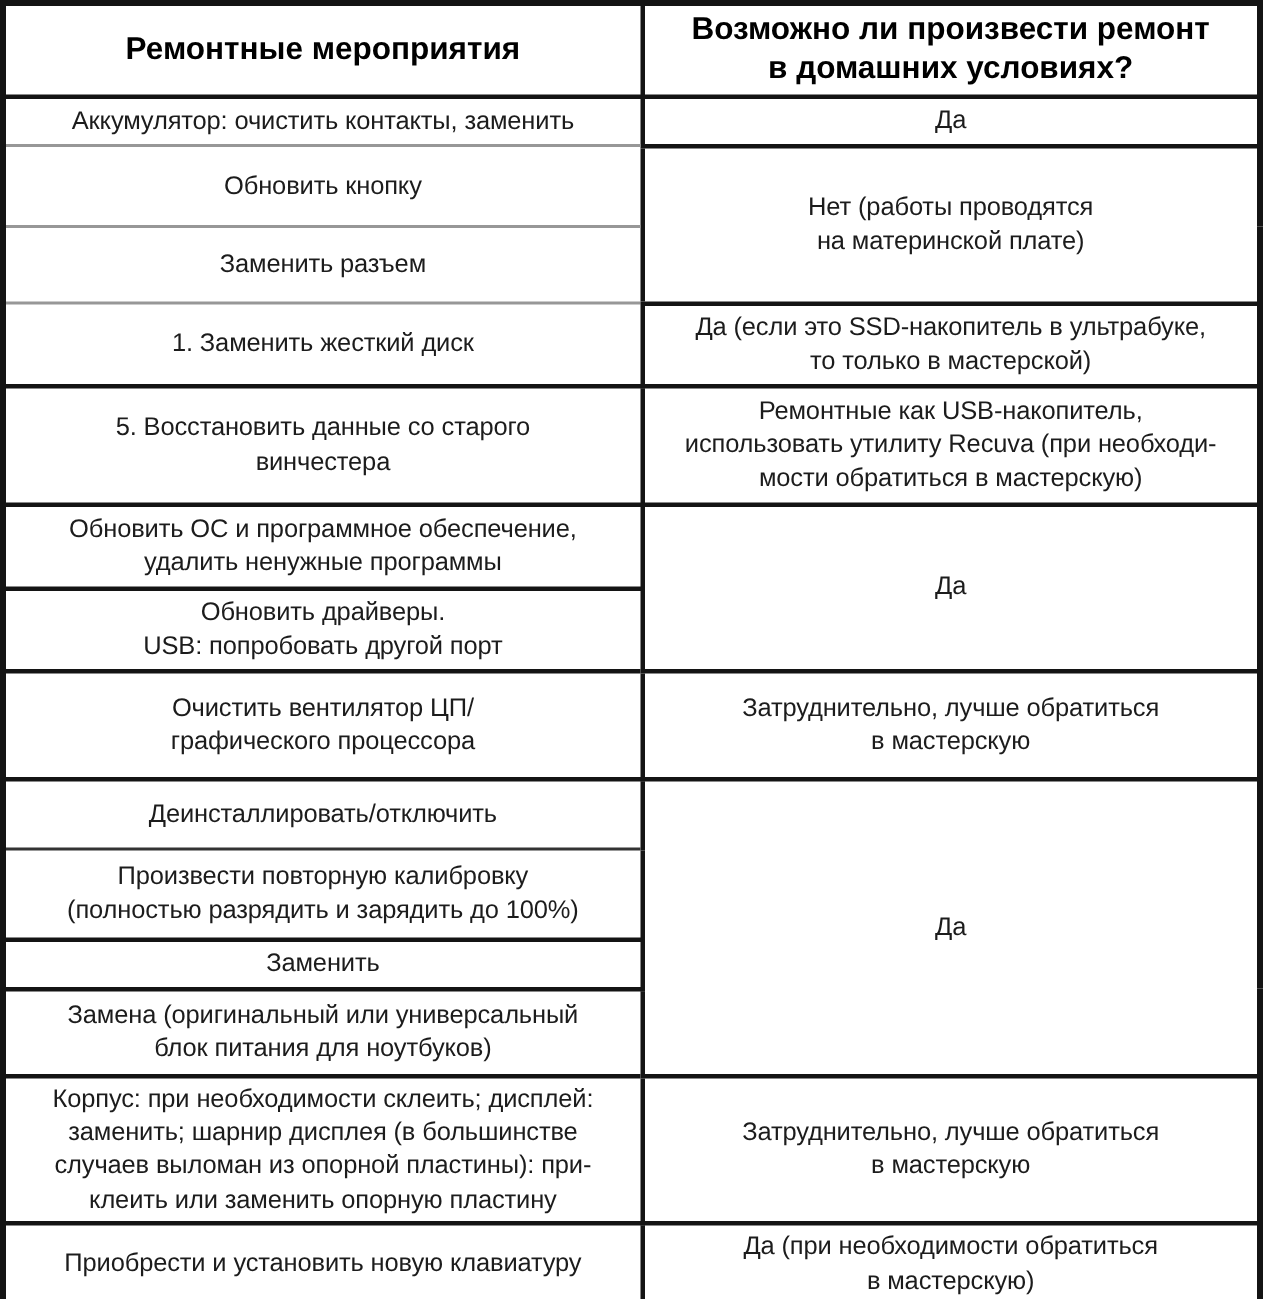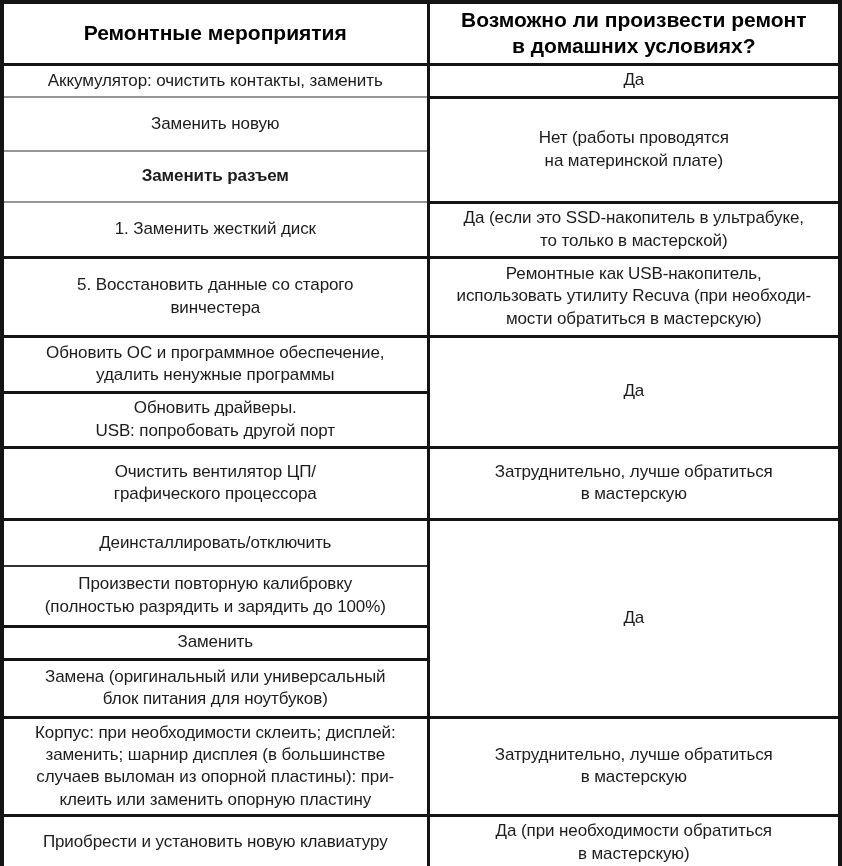--- a/index.html
+++ b/index.html
@@ -46,21 +46,21 @@
     letter-spacing: -0.1px;
   }
   .col-div { border-right: 3px solid #141414; }
   .bb      { border-bottom: 3px solid #141414; }
   .bb-gray { border-bottom: 2px solid #979797; }
   .bb-thin { border-bottom: 2px solid #333333; }
   
   tr.hdr { height: 60px; }
   tr.r0  { height: 33px; }
   tr.r1  { height: 54px; }
-  tr.r2  { height: 51px; font-weight: bold; }
+  tr.r2  { height: 51px; }
   tr.r3  { height: 55px; }
   tr.r4  { height: 79px; }
   tr.r5  { height: 56px; }
   tr.r6  { height: 55px; }
   tr.r7  { height: 72px; }
   tr.r8  { height: 47px; }
   tr.r9  { height: 60px; }
   tr.r10 { height: 33px; margin-top: 47px; }
   tr.r11 { height: 58px; }
   tr.r12 { height: 98px; }
@@ -81,21 +81,21 @@
         <th>Возможно ли произвести ремонт
 в домашних условиях?</th>
       </tr>
     </thead>
     <tbody>
       <tr class="r0">
         <td class="col-div bb-gray">Аккумулятор: очистить контакты, заменить</td>
         <td class="bb">Да</td>
       </tr>
       <tr class="r1">
-        <td class="col-div bb-gray">Заменить новую</td>
+        <td class="col-div bb-gray">Обновить кнопку</td>
         <td class="bb" rowspan="2">Нет (работы проводятся
 на материнской плате)</td>
       </tr>
       <tr class="r2">
         <td class="col-div bb-gray">Заменить разъем</td>
       </tr>
       <tr class="r3">
         <td class="col-div bb">1. Заменить жесткий диск</td>
         <td class="bb">Да (если это SSD-накопитель в ультрабуке,
 то только в мастерской)</td>

